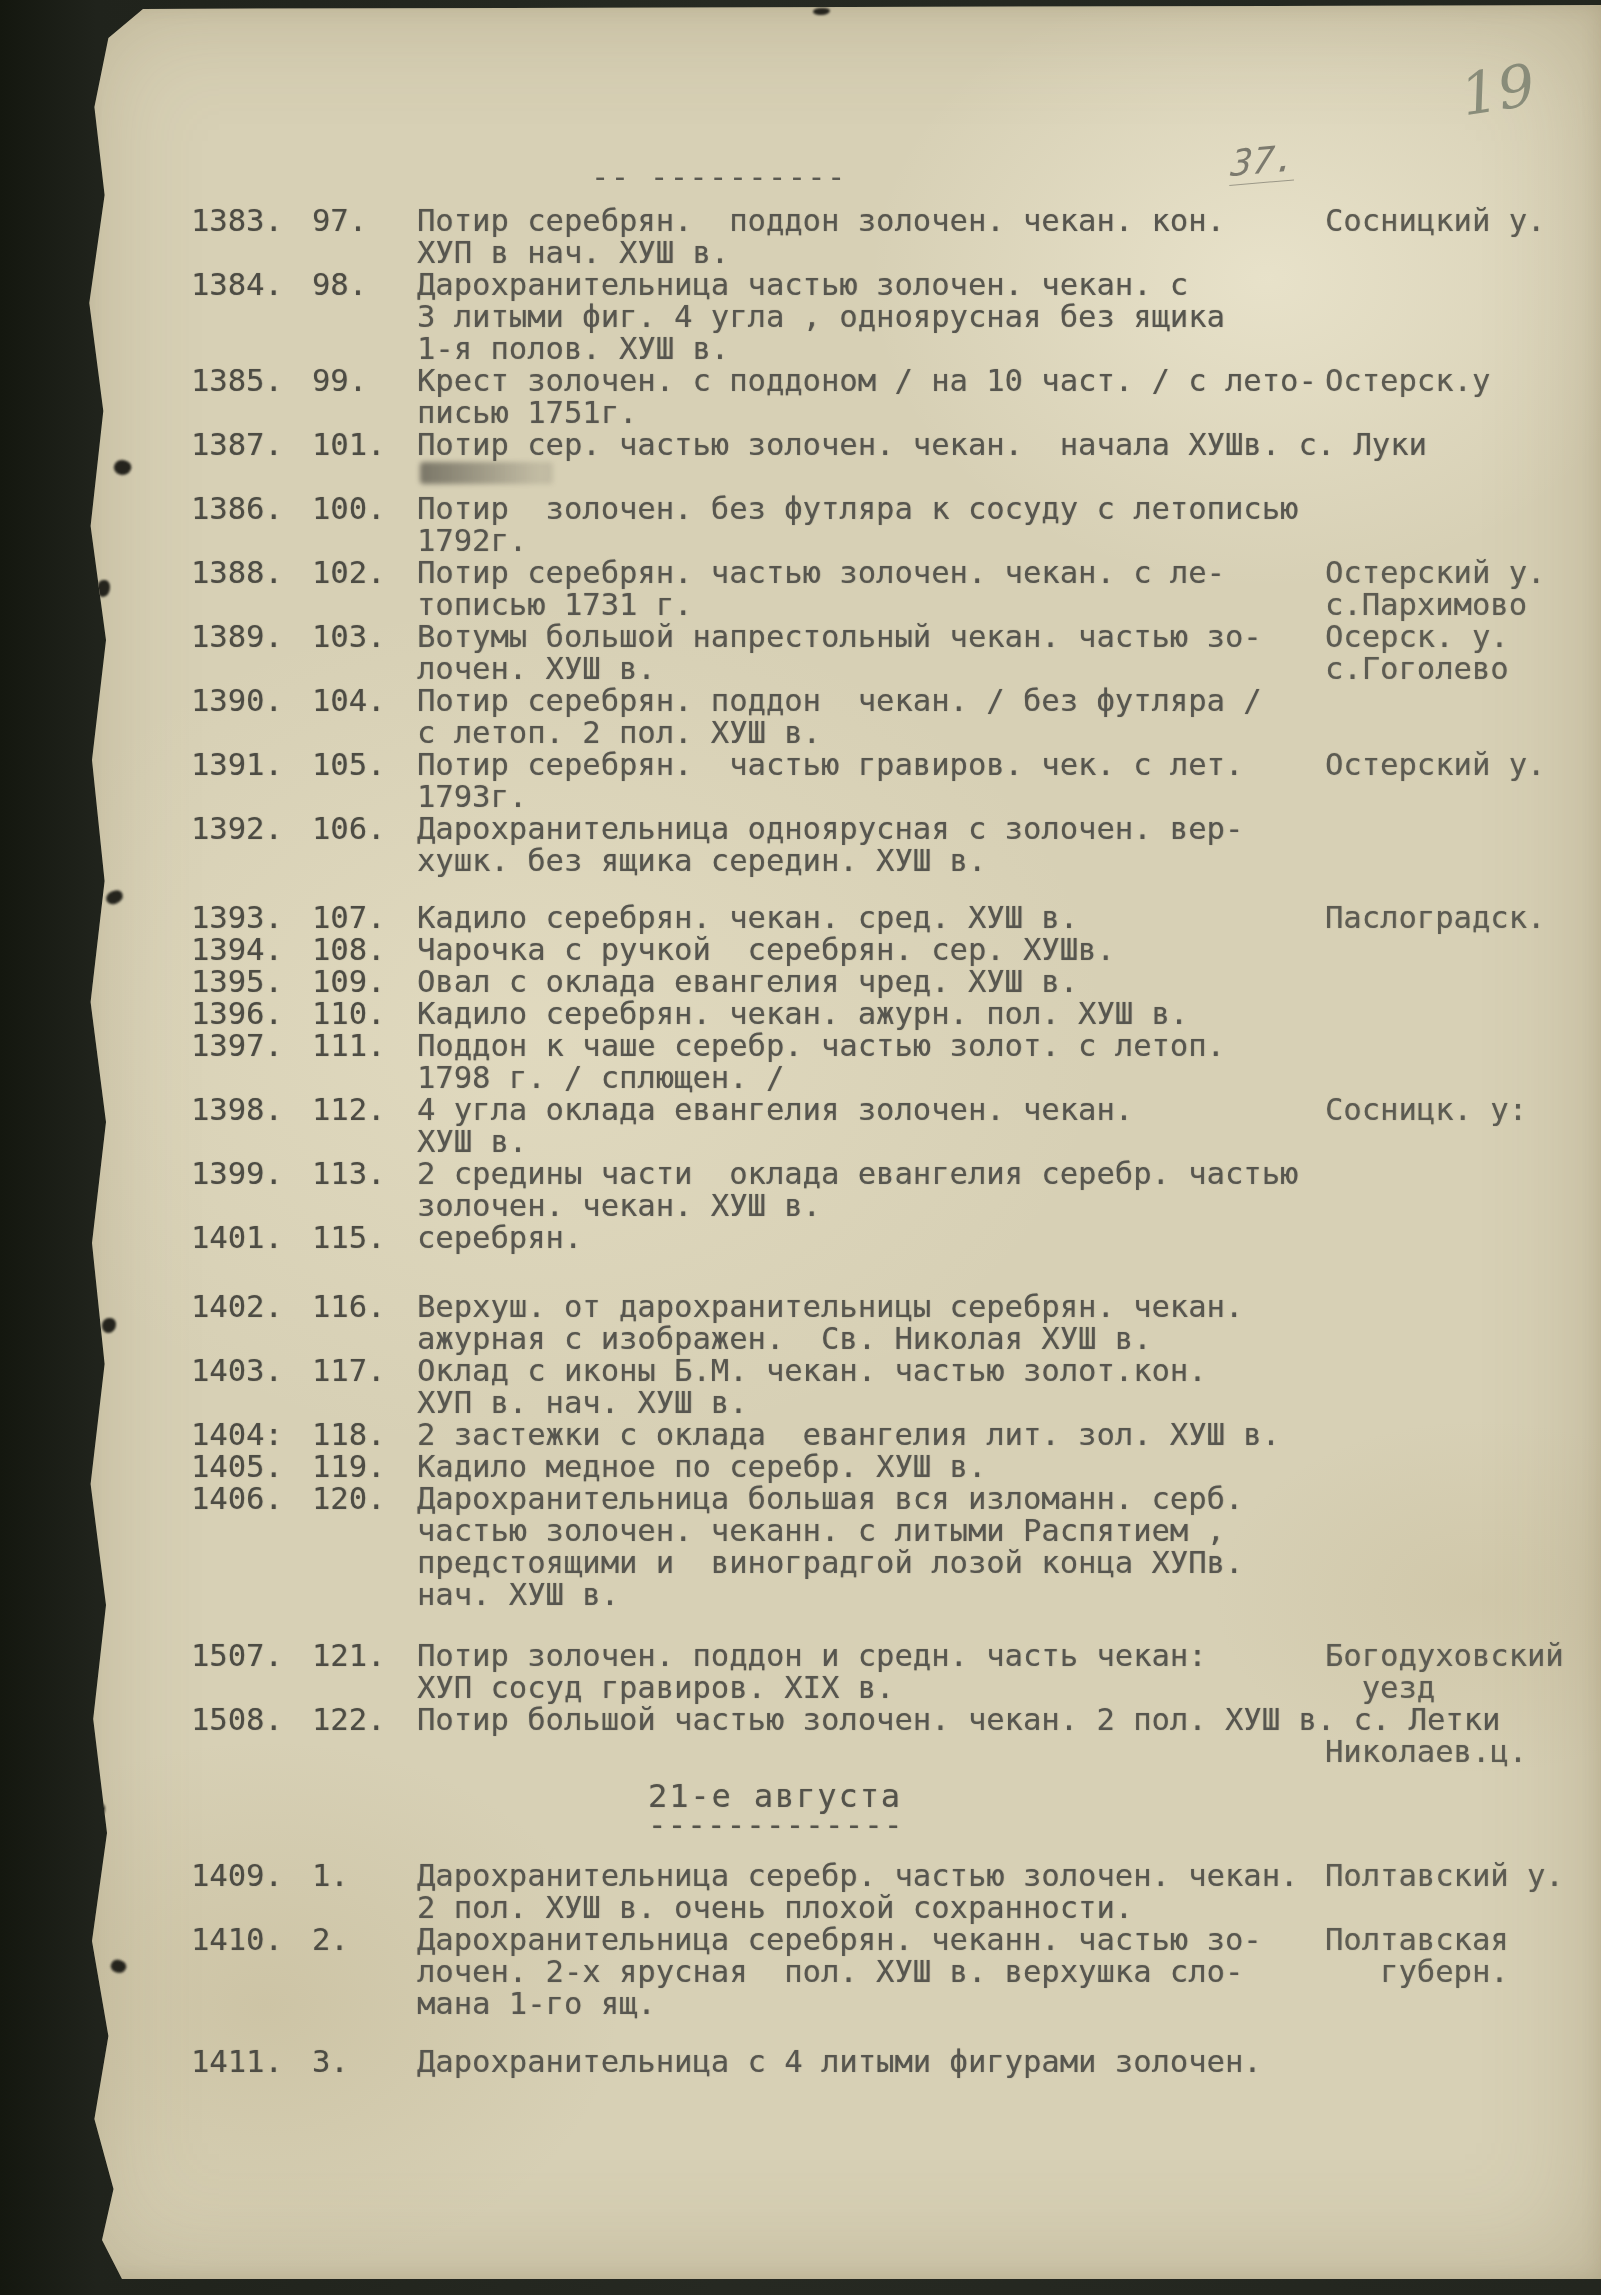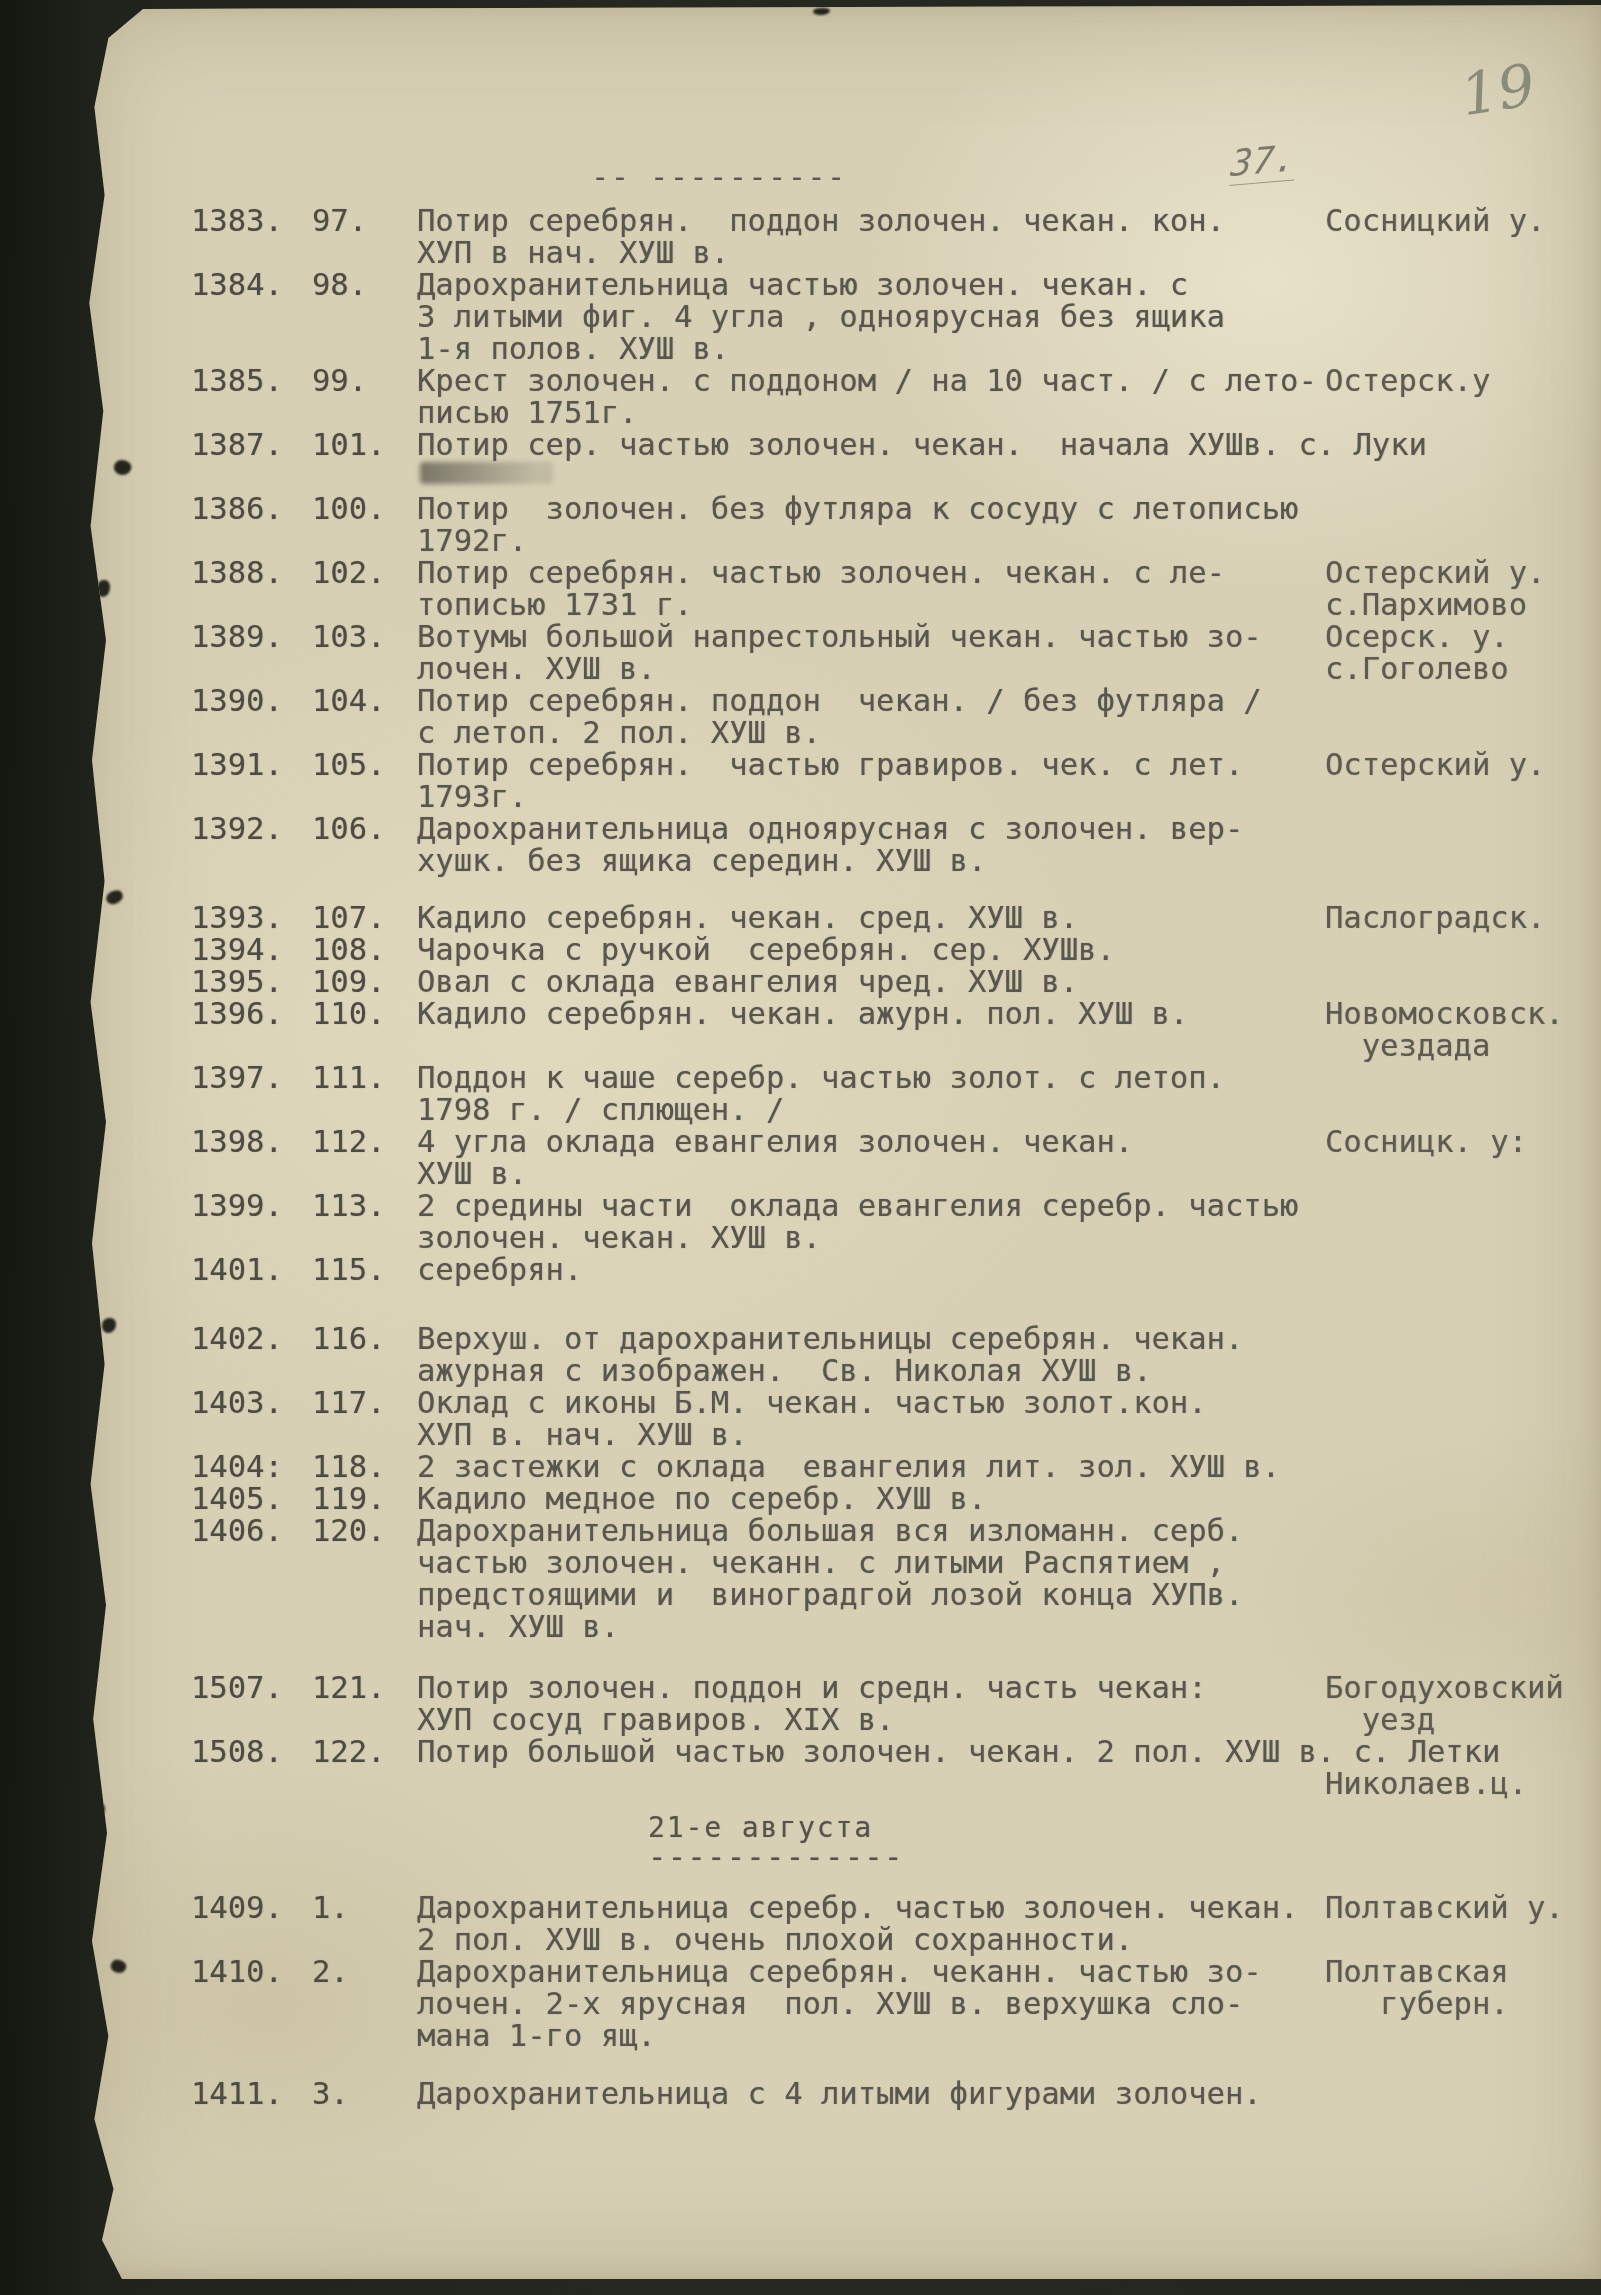--- a/index.html
+++ b/index.html
@@ -42,21 +42,21 @@
   .gap-sm { margin-top:29px; }
   .gap-md { margin-top:25.4px; }
   .gap-lg { margin-top:37px; }
   .smudge { display:none; }
   .smudge.show {
     display:block; position:absolute; left:2.5px; top:33px; width:133px; height:21.6px;
     background:linear-gradient(90deg, rgba(72,70,62,.65), rgba(72,70,62,.15) 88%);
     filter:blur(2.5px); border-radius:3.8px;
   }
   .section { margin:11.4px 0 19px 457px; }
-  .section-title { font-size:28px; letter-spacing:1.9px; color:#54534b; }
+  .section-title { font-size:32px; letter-spacing:1.9px; color:#54534b; }
   .section-dashes { margin-top:-2.5px; letter-spacing:1.3px; color:#54534b; }
   .hand-19 {
     position:absolute; left:1378px; top:51px;
     font-family:"DejaVu Serif","Liberation Serif",serif; font-style:italic;
     font-size:58px; color:#7c8170; opacity:.85;
     transform:rotate(-9deg);
   }
   .page-37 {
     position:absolute; left:1148px; top:135px;
     font-size:36px; font-style:italic; color:#6b6a60; opacity:.85;
@@ -183,22 +183,20 @@
         <div class="entry">
     <span class="c-num">1395.</span>
     <span class="c-sub">109.</span>
     <span class="c-text"><span class="txt">Овал с оклада евангелия чред. ХУШ в.</span></span>
     <span class="c-note"></span>
   </div>
         <div class="entry">
     <span class="c-num">1396.</span>
     <span class="c-sub">110.</span>
     <span class="c-text"><span class="txt">Кадило серебрян. чекан. ажурн. пол. ХУШ в.</span></span>
-    <span class="c-note">Новомосковск.
-  уездада</span>
   </div>
         <div class="entry">
     <span class="c-num">1397.</span>
     <span class="c-sub">111.</span>
     <span class="c-text"><span class="txt">Поддон к чаше серебр. частью золот. с летоп.
 1798 г. / сплющен. /</span></span>
     <span class="c-note"></span>
   </div>
         <div class="entry">
     <span class="c-num">1398.</span>

